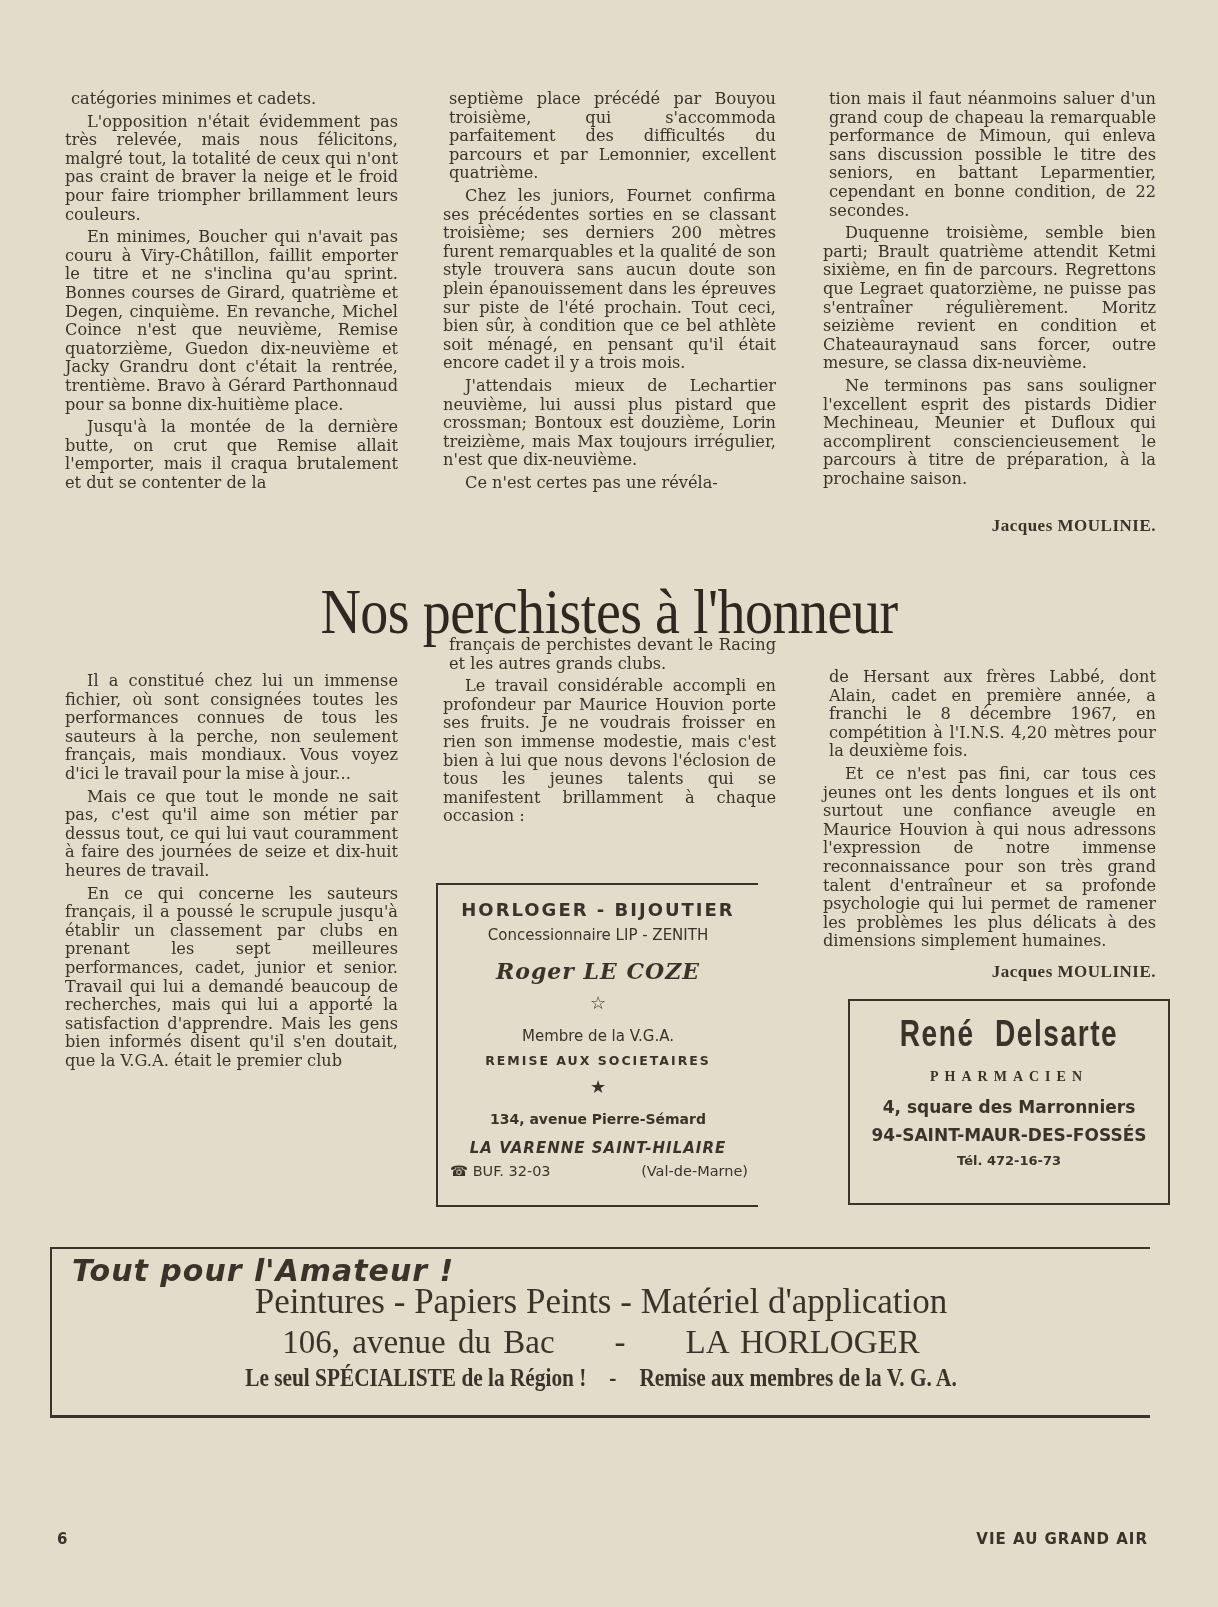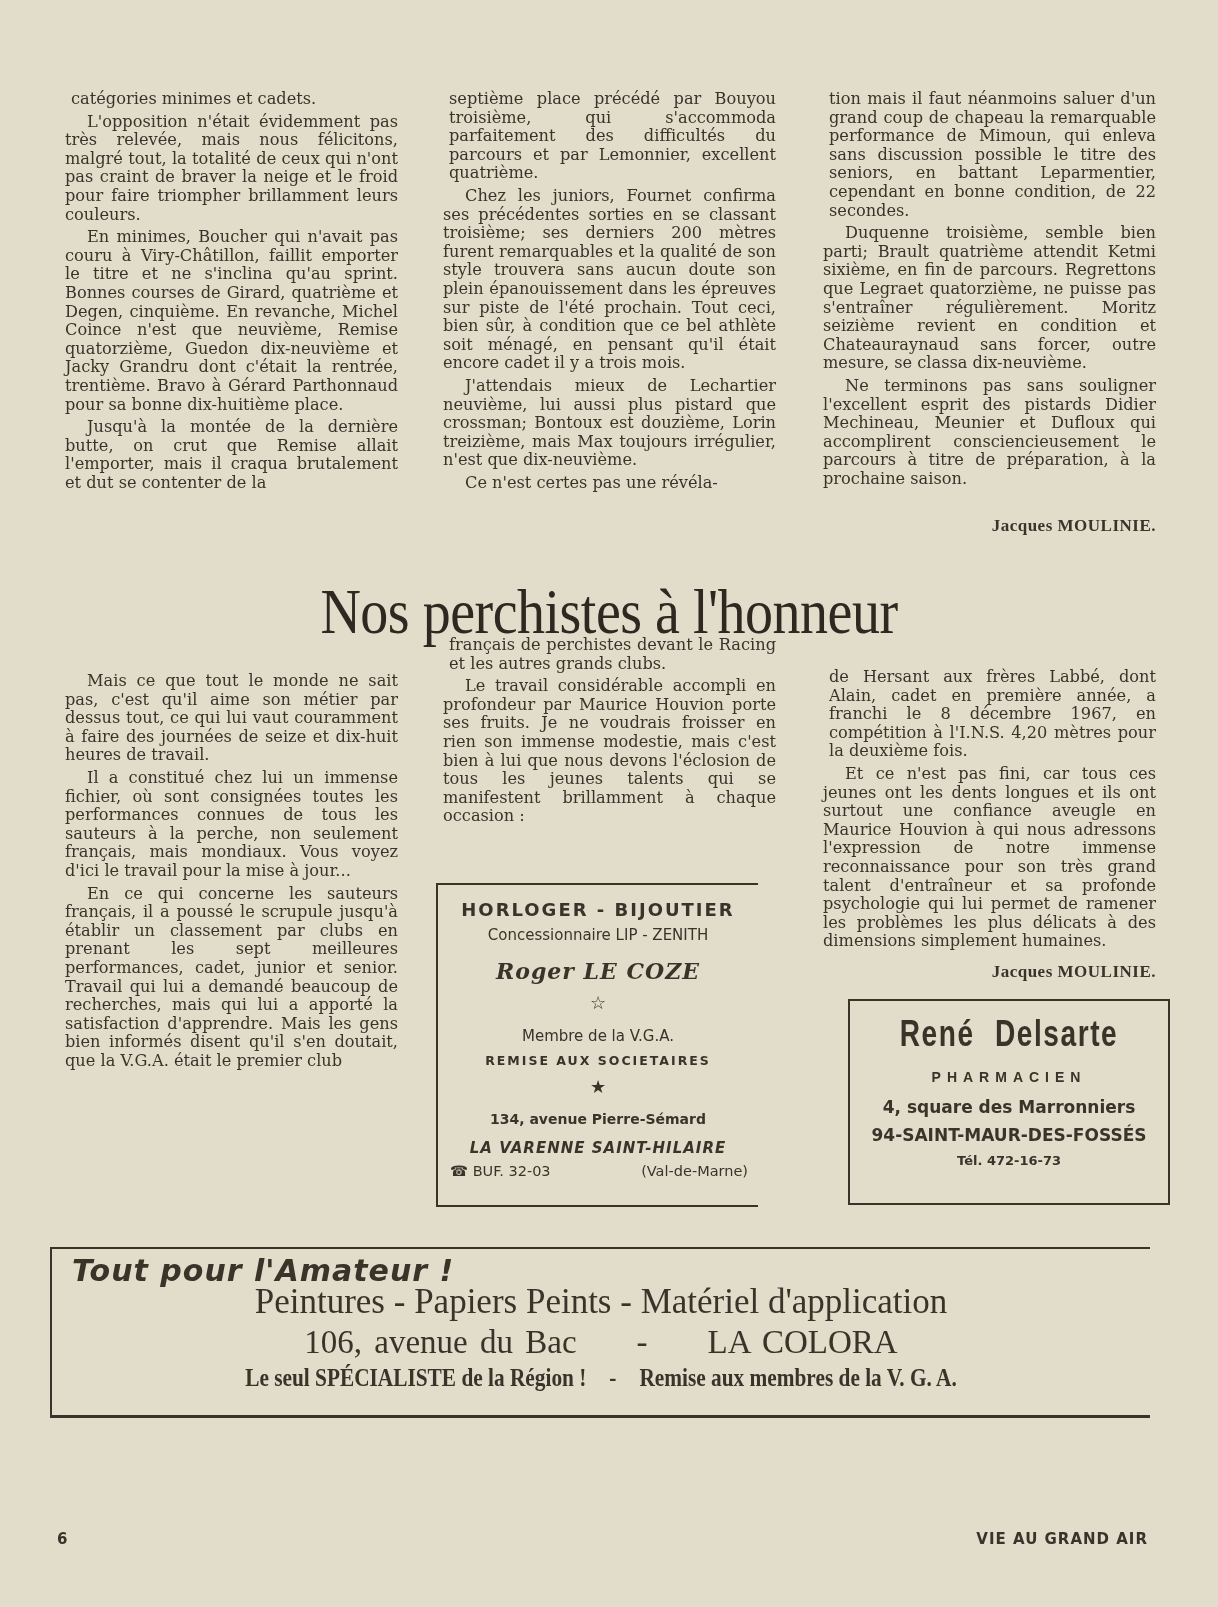--- a/index.html
+++ b/index.html
@@ -25,21 +25,21 @@
   .ad1 .l2 { font-family:"DejaVu Sans", sans-serif; font-size:15px; margin-top:6px; }
   .ad1 .l3 { font-family:"DejaVu Serif", serif; font-weight:bold; font-style:italic; font-size:22px; margin-top:14px; letter-spacing:1px; }
   .ad1 .star { font-size:18px; margin-top:8px; }
   .ad1 .l4 { font-family:"DejaVu Sans", sans-serif; font-size:15px; margin-top:14px; }
   .ad1 .l5 { font-family:"DejaVu Sans", sans-serif; font-weight:bold; font-size:12.5px; letter-spacing:2px; margin-top:8px; }
   .ad1 .l6 { font-family:"DejaVu Sans", sans-serif; font-weight:bold; font-size:14px; margin-top:14px; }
   .ad1 .l7 { font-family:"DejaVu Sans", sans-serif; font-weight:bold; font-size:15px; letter-spacing:1px; margin-top:12px;font-style:italic; }
   .ad1 .l8 { font-family:"DejaVu Sans", sans-serif; font-size:14.5px; margin-top:6px; display:flex; justify-content:space-between; padding:0 10px 0 12px; }
   .ad2 { left:848px; top:999px; width:318px; height:202px; }
   .ad2 .l1 { font-family:"Liberation Sans", sans-serif; font-weight:bold; font-size:36px; transform:scaleX(0.78); margin-top:12px; letter-spacing:2px; word-spacing:14px; }
-  .ad2 .l2 { font-family:Liberation Sans, sans-serif; font-weight:bold; font-size:14px; letter-spacing:6px; margin-top:14px; }
+  .ad2 .l2 { font-family:Liberation Serif, serif; font-weight:bold; font-size:14px; letter-spacing:6px; margin-top:14px; }
   .ad2 .l3 { font-family:"DejaVu Sans", sans-serif; font-weight:bold; font-size:17px; margin-top:12px; }
   .ad2 .l4 { font-family:"DejaVu Sans", sans-serif; font-weight:bold; font-size:17px; margin-top:8px; }
   .ad2 .l5 { font-family:"DejaVu Sans", sans-serif; font-weight:bold; font-size:13px; margin-top:8px; }
   .ad3 { left:50px; top:1247px; width:1098px; height:166px; border-bottom-width:3px; border-right-width:0; }
   .ad3 .l1 { font-family:"DejaVu Sans", sans-serif; font-weight:bold; font-style:italic; font-size:30px; text-align:left; padding-left:20px; margin-top:4px; letter-spacing:1px; }
   .ad3 .l2 { font-family:"Liberation Serif", serif; font-size:35px; margin-top:-6px; }
   .ad3 .l3 { font-family:"DejaVu Sans", sans-serif; font-weight:bold; font-size:60px; letter-spacing:26px; line-height:60px; margin-top:0px; padding-left:26px; }
   .ad3 .l4 { font-family:"Liberation Serif", serif; font-size:33px; margin-top:2px; word-spacing:4px; }
   .ad3 .l4 span.sep { margin:0 60px; }
   .ad3 .l5 { font-family:"Liberation Serif", serif; font-weight:bold; font-size:26px; transform:scaleX(0.82); margin-top:2px; }
@@ -64,22 +64,22 @@
 <div class="col" style="left:823px; top:90px; width:333px;">
 <p class="noindent">tion mais il faut néanmoins saluer d'un grand coup de chapeau la remarquable performance de Mimoun, qui enleva sans discussion possible le titre des seniors, en battant Leparmentier, cependant en bonne condition, de 22 secondes.</p>
     <p class="gap">Duquenne troisième, semble bien parti; Brault quatrième attendit Ketmi sixième, en fin de parcours. Regrettons que Legraet quatorzième, ne puisse pas s'entraîner régulièrement. Moritz seizième revient en condition et Chateauraynaud sans forcer, outre mesure, se classa dix-neuvième.</p>
     <p class="gap">Ne terminons pas sans souligner l'excellent esprit des pistards Didier Mechineau, Meunier et Dufloux qui accomplirent consciencieusement le parcours à titre de préparation, à la prochaine saison.</p>
   </div>
 <div class="sig" style="position:absolute; left:823px; top:510px; width:333px;">Jacques MOULINIE.</div>
 
 <div class="headline">Nos perchistes à l'honneur</div>
 
 <div class="col" style="left:65px; top:668px; width:333px;">
+    <p class="gap">Il a constitué chez lui un immense fichier, où sont consignées toutes les performances connues de tous les sauteurs à la perche, non seulement français, mais mondiaux. Vous voyez d'ici le travail pour la mise à jour...</p>
     <p class="gap">Mais ce que tout le monde ne sait pas, c'est qu'il aime son métier par dessus tout, ce qui lui vaut couramment à faire des journées de seize et dix-huit heures de travail.</p>
-    <p class="gap">Il a constitué chez lui un immense fichier, où sont consignées toutes les performances connues de tous les sauteurs à la perche, non seulement français, mais mondiaux. Vous voyez d'ici le travail pour la mise à jour...</p>
     <p class="gap">En ce qui concerne les sauteurs français, il a poussé le scrupule jusqu'à établir un classement par clubs en prenant les sept meilleures performances, cadet, junior et senior. Travail qui lui a demandé beaucoup de recherches, mais qui lui a apporté la satisfaction d'apprendre. Mais les gens bien informés disent qu'il s'en doutait, que la V.G.A. était le premier club</p>
   </div>
 <div class="col" style="left:443px; top:636px; width:333px;">
     <p class="noindent">français de perchistes devant le Racing et les autres grands clubs.</p>
     <p class="gap">Le travail considérable accompli en profondeur par Maurice Houvion porte ses fruits. Je ne voudrais froisser en rien son immense modestie, mais c'est bien à lui que nous devons l'éclosion de tous les jeunes talents qui se manifestent brillamment à chaque occasion :</p>
   </div>
 <div class="col" style="left:823px; top:668px; width:333px;">
     <p class="noindent">de Hersant aux frères Labbé, dont Alain, cadet en première année, a franchi le 8 décembre 1967, en compétition à l'I.N.S. 4,20 mètres pour la deuxième fois.</p>
     <p class="gap">Et ce n'est pas fini, car tous ces jeunes ont les dents longues et ils ont surtout une confiance aveugle en Maurice Houvion à qui nous adressons l'expression de notre immense reconnaissance pour son très grand talent d'entraîneur et sa profonde psychologie qui lui permet de ramener les problèmes les plus délicats à des dimensions simplement humaines.</p>
   </div>
@@ -106,21 +106,21 @@
   <div class="l2">PHARMACIEN</div>
   <div class="l3">4, square des Marronniers</div>
   <div class="l4">94-SAINT-MAUR-DES-FOSSÉS</div>
   <div class="l5">Tél. 472-16-73</div>
 </div>
 
 <div class="ad-box ad3">
   <div class="l1">Tout pour l'Amateur !</div>
   <div class="l2">Peintures - Papiers Peints - Matériel d'application</div>
   <div class="l4">
-    <span>106, avenue du Bac</span><span class="sep">-</span><span>LA COLORA</span>
+    <span>106, avenue du Bac</span><span class="sep">-</span><span>LA HORLOGER</span>
   </div>
   <div class="l5">
     <span>Le seul SPÉCIALISTE de la Région !</span><span class="sep">-</span><span>Remise aux membres de la V. G. A.</span>
   </div>
 </div>
 
 <div class="footer" style="left:57px;">6</div>
 <div class="footer" style="right:70px;">VIE AU GRAND AIR</div>
 
 </body></html>

